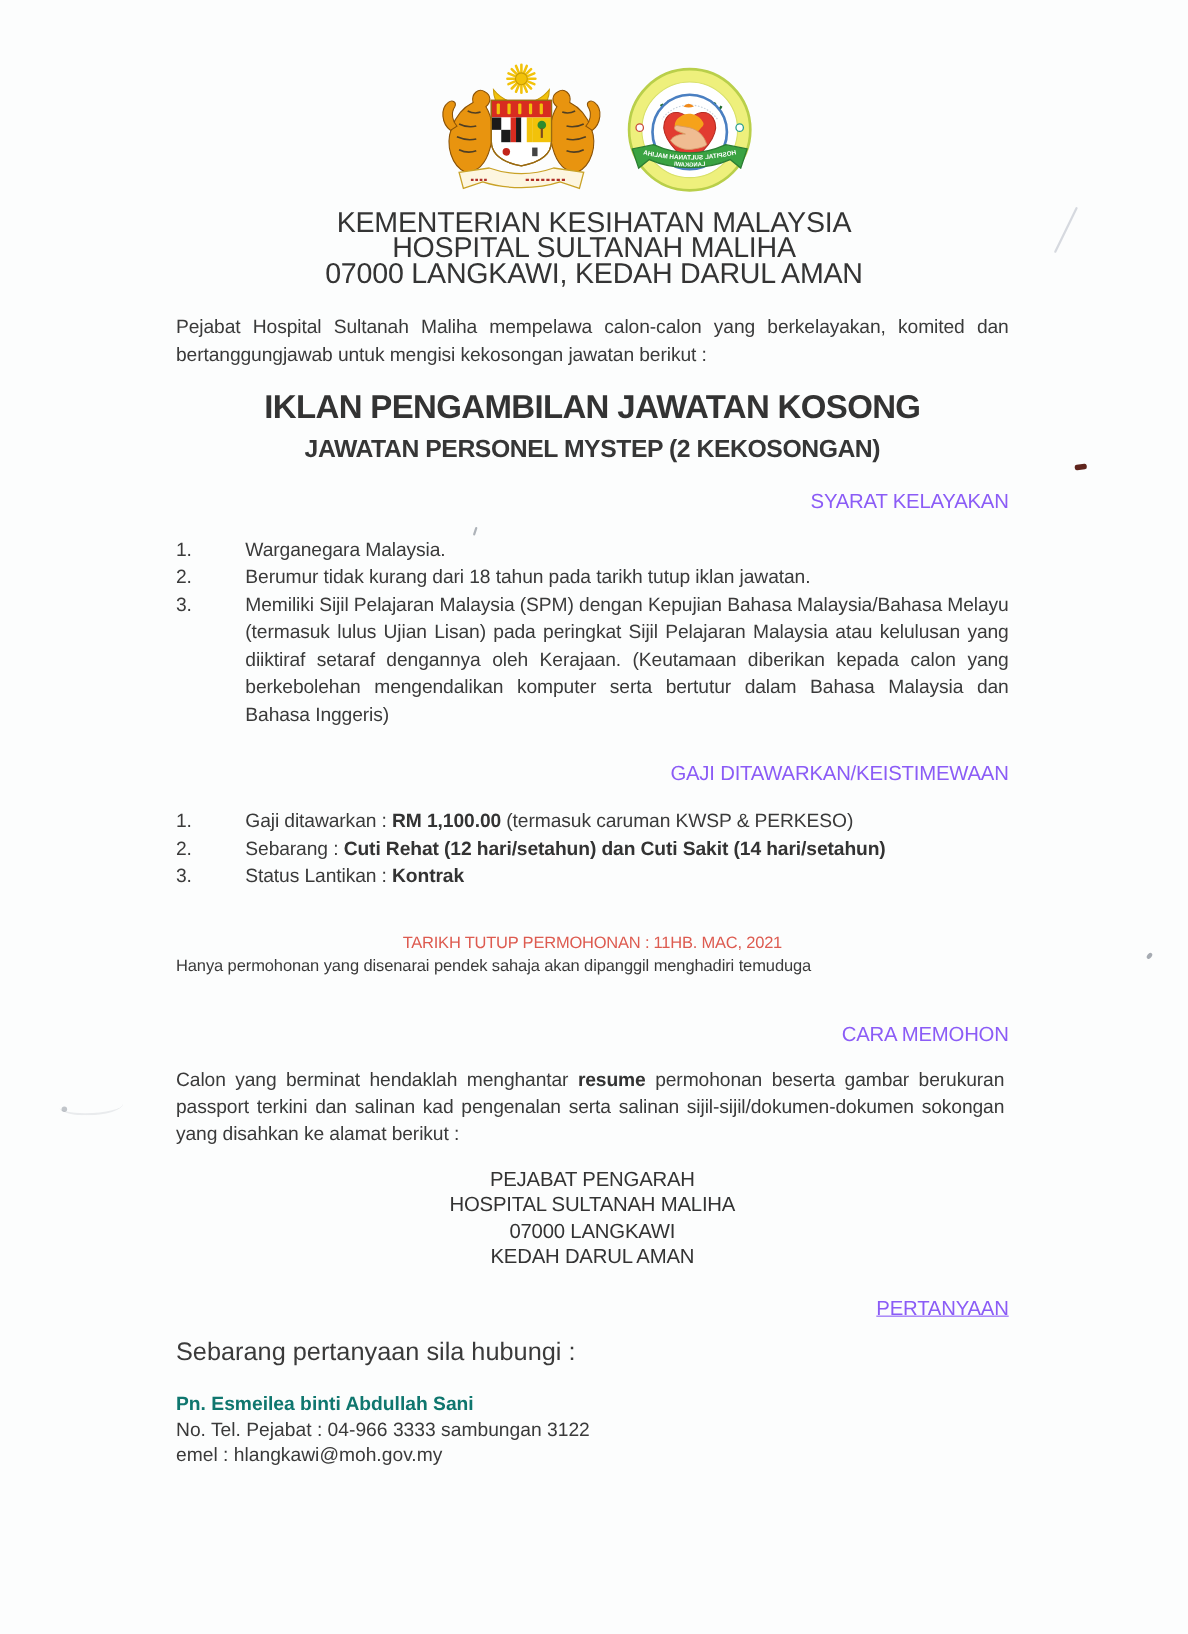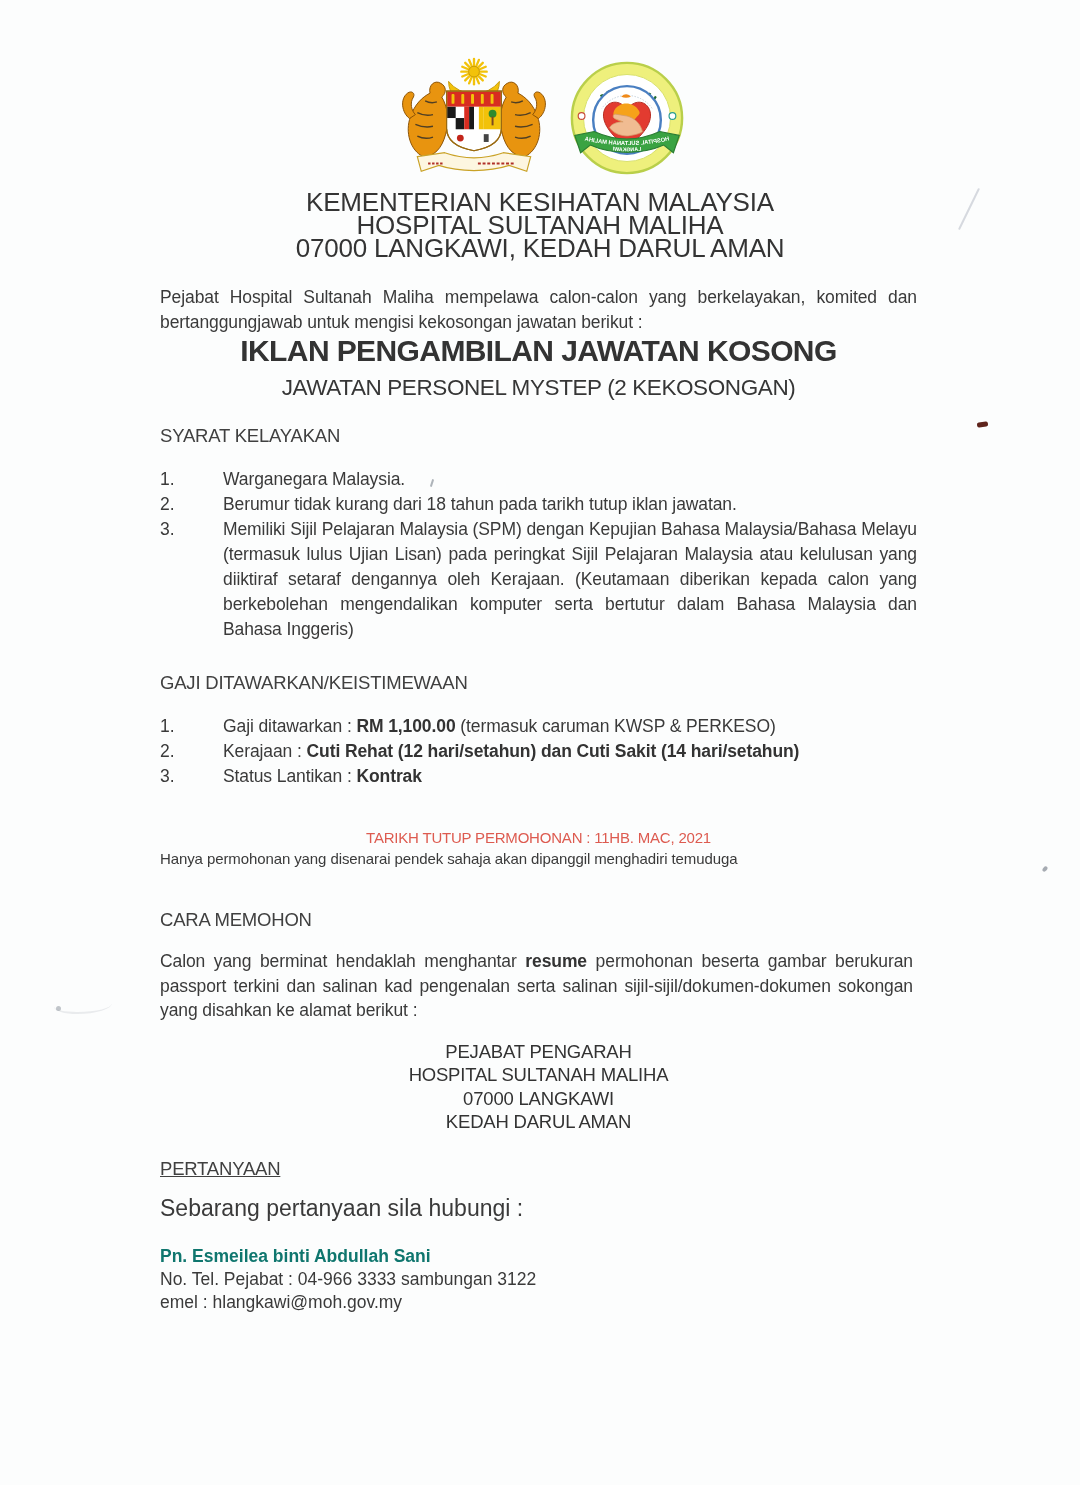--- a/index.html
+++ b/index.html
@@ -10,23 +10,23 @@
     font-family:"Liberation Sans", sans-serif;
     color:#3a3a3a;
     overflow:hidden;
     margin:0 auto;
   }
   .logos{display:flex;justify-content:center;align-items:flex-start;gap:16px;padding-top:56px;}
   .hdr{margin-top:8px;text-align:center;color:#343434;}
   .hdr div{font-size:26px;line-height:23px;letter-spacing:-0.2px;}
   .content{margin-left:160px;width:757px;}
   .intro{margin:25px 0 0 0;font-size:17.5px;line-height:24.5px;text-align:justify;letter-spacing:-0.1px;}
-  .title{margin:0 0 0 0;text-align:center;font-size:30px;font-weight:600;color:#333;letter-spacing:-0.6px;}
-  .subtitle{margin:7px 0 0 0;text-align:center;font-size:22.5px;font-weight:400;color:#363636;letter-spacing:-0.4px;}
-  .sec{font-size:18.5px;font-weight:500;color:#404040;letter-spacing:-0.2px;}
+  .title{margin:20px 0 0 0;text-align:center;font-size:30px;font-weight:600;color:#333;letter-spacing:-0.6px;}
+  .subtitle{margin:7px 0 0 0;text-align:center;font-size:22.5px;font-weight:700;color:#363636;letter-spacing:-0.4px;}
+  .sec{font-size:18.5px;font-weight:500;color:#8b5cf6;letter-spacing:-0.2px;text-align:right;}
   .sec.syarat{margin-top:24px;}
   .sec.gaji{margin-top:30px;}
   .sec.cara{margin-top:42px;}
   .sec.pert{margin-top:24px;text-decoration:underline;}
   .list{margin-top:20px;}
   .li{display:flex;font-size:17.5px;line-height:25px;letter-spacing:-0.1px;}
   .li .num{width:63px;flex:0 0 63px;}
   .li .li-text{flex:1;}
   .li .just{text-align:justify;}
   .li b{font-weight:600;color:#333;}
@@ -190,21 +190,21 @@
     </div>
 
     <div class="sec gaji">GAJI DITAWARKAN/KEISTIMEWAAN</div>
     <div class="list">
       <div class="li">
         <span class="num">1.</span>
         <span class="li-text"><span>Gaji ditawarkan</span><span> : </span><b>RM 1,100.00</b><span> (termasuk caruman KWSP &amp; PERKESO)</span></span>
       </div>
       <div class="li">
         <span class="num">2.</span>
-        <span class="li-text"><span>Kerajaan</span><span> : </span><b>Cuti Rehat (12 hari/setahun) dan Cuti Sakit (14 hari/setahun)</b><span></span></span>
+        <span class="li-text"><span>Sebarang</span><span> : </span><b>Cuti Rehat (12 hari/setahun) dan Cuti Sakit (14 hari/setahun)</b><span></span></span>
       </div>
       <div class="li">
         <span class="num">3.</span>
         <span class="li-text"><span>Status Lantikan</span><span> : </span><b>Kontrak</b><span></span></span>
       </div>
     </div>
 
     <div class="deadline">TARIKH TUTUP PERMOHONAN : 11HB. MAC, 2021</div>
     <div class="note">Hanya permohonan yang disenarai pendek sahaja akan dipanggil menghadiri temuduga</div>
 

